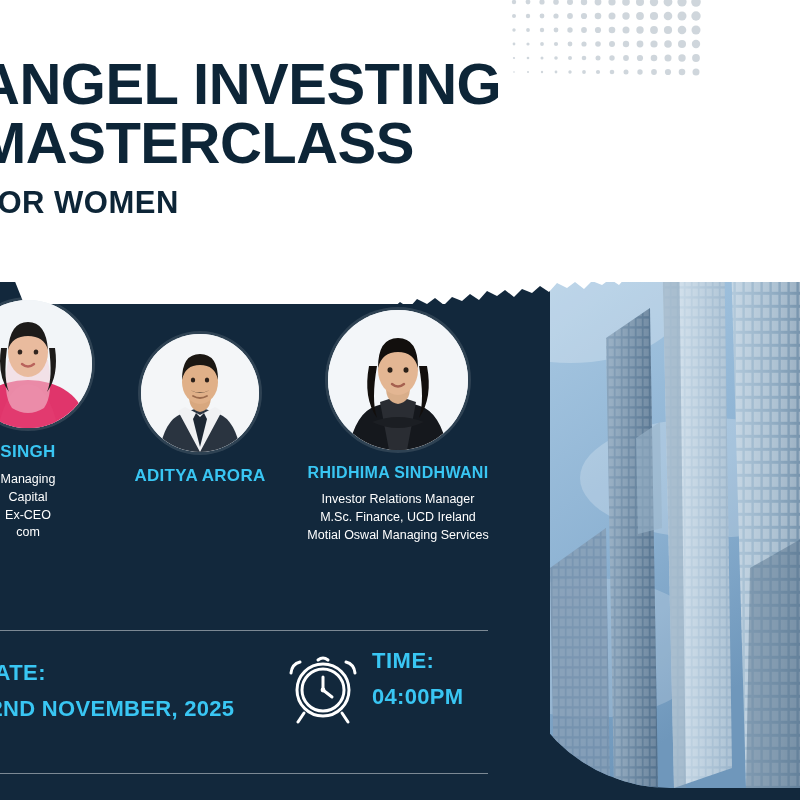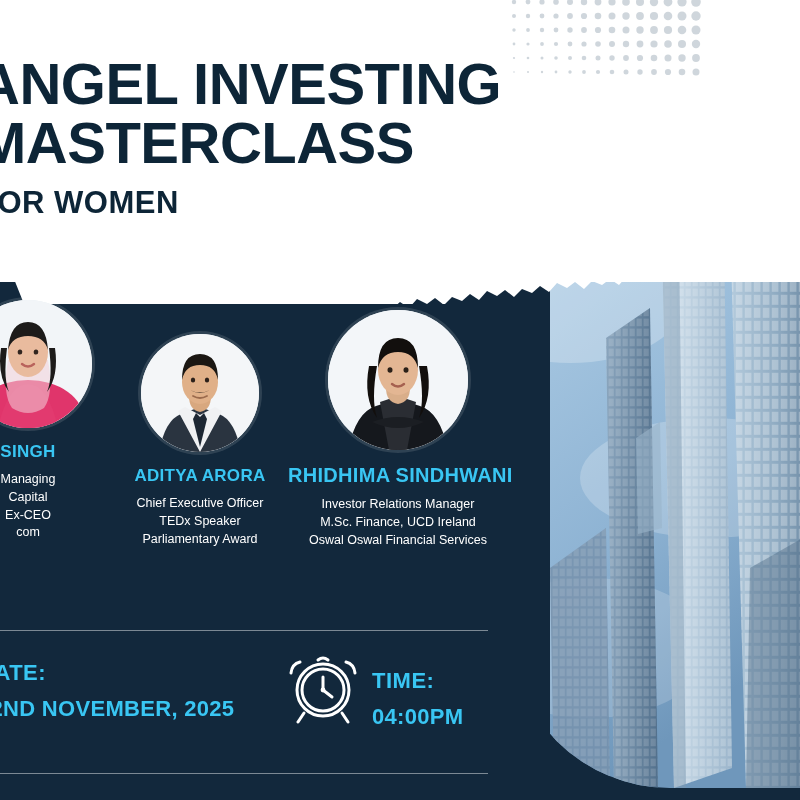--- a/index.html
+++ b/index.html
@@ -106,21 +106,21 @@
   .av-2 { width: 140px; height: 140px; }
 
   .sp-name {
     margin-top: 14px;
     font-weight: bold;
     color: #39c6f3;
     font-size: 17px;
     letter-spacing: 0.3px;
     white-space: nowrap;
   }
-  .sp-name.small { font-size: 20px; }
+  .sp-name.small { font-size: 16px; }
   .sp-roles {
     margin-top: 9px;
     color: #ffffff;
     font-size: 12.5px;
     line-height: 1.42;
     white-space: nowrap;
   }
 
   
   .divider {
@@ -134,21 +134,21 @@
 
   
   .dt-row {
     position: absolute;
     left: 0; top: 648px;
     width: 560px; height: 110px;
     z-index: 10;
   }
   .dt-block { position: absolute; }
   .dt-date { left: -22px; top: 12px; }
-  .dt-time { left: 372px; top: 20px; }
+  .dt-time { left: 372px; top: 0; }
   .dt-label {
     color: #39c6f3;
     font-weight: bold;
     font-size: 22px;
     letter-spacing: 0.5px;
   }
   .dt-value {
     margin-top: 10px;
     color: #39c6f3;
     font-weight: bold;
@@ -375,23 +375,20 @@
           <path d="M48 62 q0 14 11 16 q11 -2 11 -16 Z" fill="#d8a87f"></path>
           <ellipse cx="59" cy="48" rx="18" ry="22" fill="#e0b088"></ellipse>
           <path d="M41 46 q0 -26 18 -26 q18 0 18 26 q-3 -15 -18 -15 q-15 0 -18 15 Z" fill="#1b1713"></path>
           <ellipse cx="52" cy="46" rx="2.2" ry="2.5" fill="#2c211a"></ellipse>
           <ellipse cx="66" cy="46" rx="2.2" ry="2.5" fill="#2c211a"></ellipse>
           <path d="M49 56 q10 5 20 0 q-10 6 -20 0" fill="#1b1713"></path>
           <path d="M52 62 q7 4 14 0" stroke="#9b6a4c" stroke-width="1.8" fill="none" stroke-linecap="round"></path>
         </svg>
       </div>
       <div class="sp-name">ADITYA ARORA</div>
-      <div class="sp-roles" style="white-space:pre-line;">Chief Executive Officer
-TEDx Speaker
-Parliamentary Award</div>
     </div>
 
     <div class="speaker sp-2">
       <div class="avatar av-2">
         <svg width="140" height="140" viewBox="0 0 140 140">
           <rect width="140" height="140" fill="#f3f6f9"></rect>
           <path d="M20 140 q8 -38 28 -44 l22 -7 l22 7 q20 6 28 44 Z" fill="#15181d"></path>
           <path d="M52 92 l18 -6 l18 6 l-9 48 l-18 0 Z" fill="#2a2d33"></path>
           <path d="M44 112 q26 -10 52 0 q-26 12 -52 0" fill="#1b1e23"></path>
           <path d="M58 78 q0 14 12 16 q12 -2 12 -16 Z" fill="#d9ae8a"></path>
@@ -400,21 +397,21 @@
           <path d="M49 56 q-6 34 0 52 q-14 -20 -8 -52 Z" fill="#120f0d"></path>
           <path d="M91 56 q6 34 0 52 q14 -20 8 -52 Z" fill="#120f0d"></path>
           <ellipse cx="62" cy="60" rx="2.5" ry="2.8" fill="#2b2018"></ellipse>
           <ellipse cx="78" cy="60" rx="2.5" ry="2.8" fill="#2b2018"></ellipse>
           <path d="M64 74 q6 5 12 0" stroke="#a5604f" stroke-width="2.4" fill="none" stroke-linecap="round"></path>
         </svg>
       </div>
       <div class="sp-name small">RHIDHIMA SINDHWANI</div>
       <div class="sp-roles" style="white-space:pre-line;">Investor Relations Manager
 M.Sc. Finance, UCD Ireland
-Oswal Oswal Financial Services</div>
+Motial Oswal Managing Services</div>
     </div>
   </div>
 
   <div class="divider div-1"></div>
   <div class="divider div-2"></div>
 
   <div class="clock-icon">
     <svg width="78" height="78" viewBox="0 0 78 78">
       <g stroke="#ffffff" stroke-width="3" fill="none" stroke-linecap="round">
         <path d="M16 14 q-8 2 -9 11"></path>

